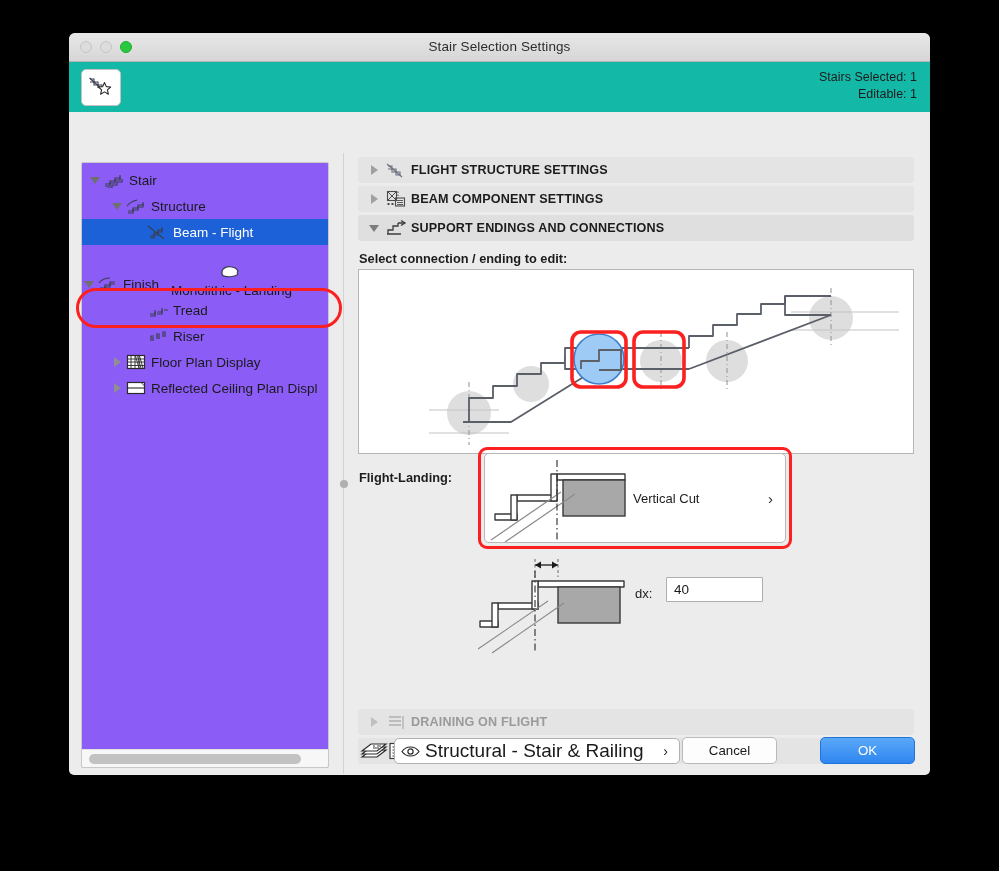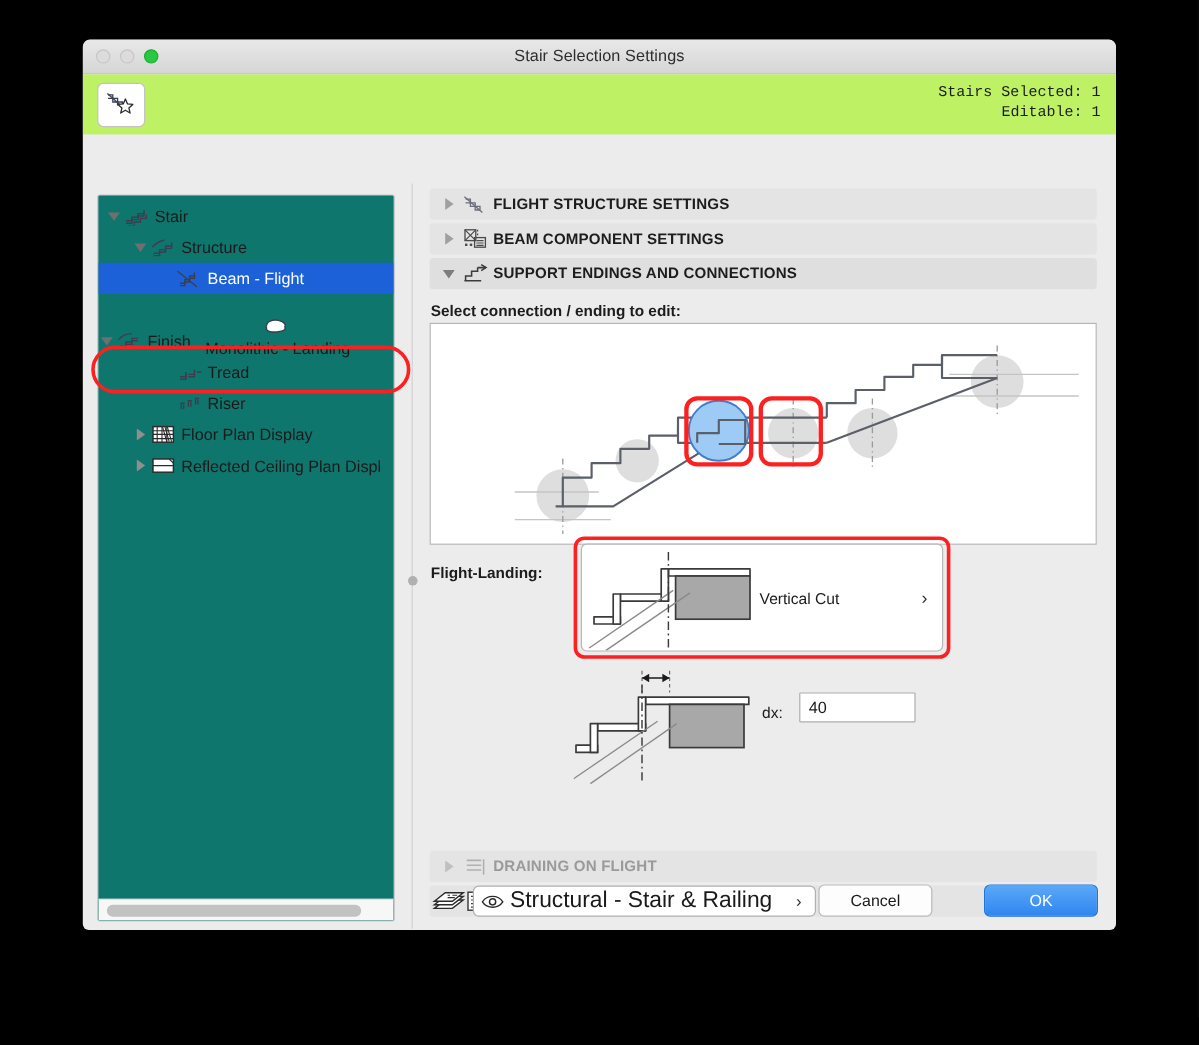--- a/index.html
+++ b/index.html
@@ -40,22 +40,21 @@
   }
   .traffic.disabled { background: #dcdcdc; border: 1px solid #c6c6c6; }
   #tl-close { left: 11px; }
   #tl-min { left: 31px; }
   #tl-zoom { left: 51px; background: #28c840; border: 1px solid #1dad33; }
 
   
   #topbar {
     position: relative;
     height: 50px;
-    background: #bef264;
-    font-family: Liberation Mono, monospace;
+    background: #14b8a6;
   }
   #fav-button {
     position: absolute; left: 12px; top: 7px;
     width: 40px; height: 37px;
     background: #fff;
     border: 1px solid #c3c3c3;
     border-radius: 5px;
     display: flex; align-items: center; justify-content: center;
   }
   #selection-info {
@@ -67,21 +66,21 @@
   
   #body-split {
     position: absolute; left: 0; top: 79px;
     width: 861px; height: 663px;
   }
 
   
   #tree-panel {
     position: absolute; left: 12px; top: 50px;
     width: 248px; height: 606px;
-    background: #0f766e;
+    background: #8b5cf6;
     border: 1px solid #c8c8c8;
     border-radius: 2px;
     overflow: hidden;
   }
   #tree-list { position: relative; padding-top: 4px; }
   .tree-row {
     position: relative;
     height: 26px;
     display: flex; align-items: center;
     font-size: 13.5px;

